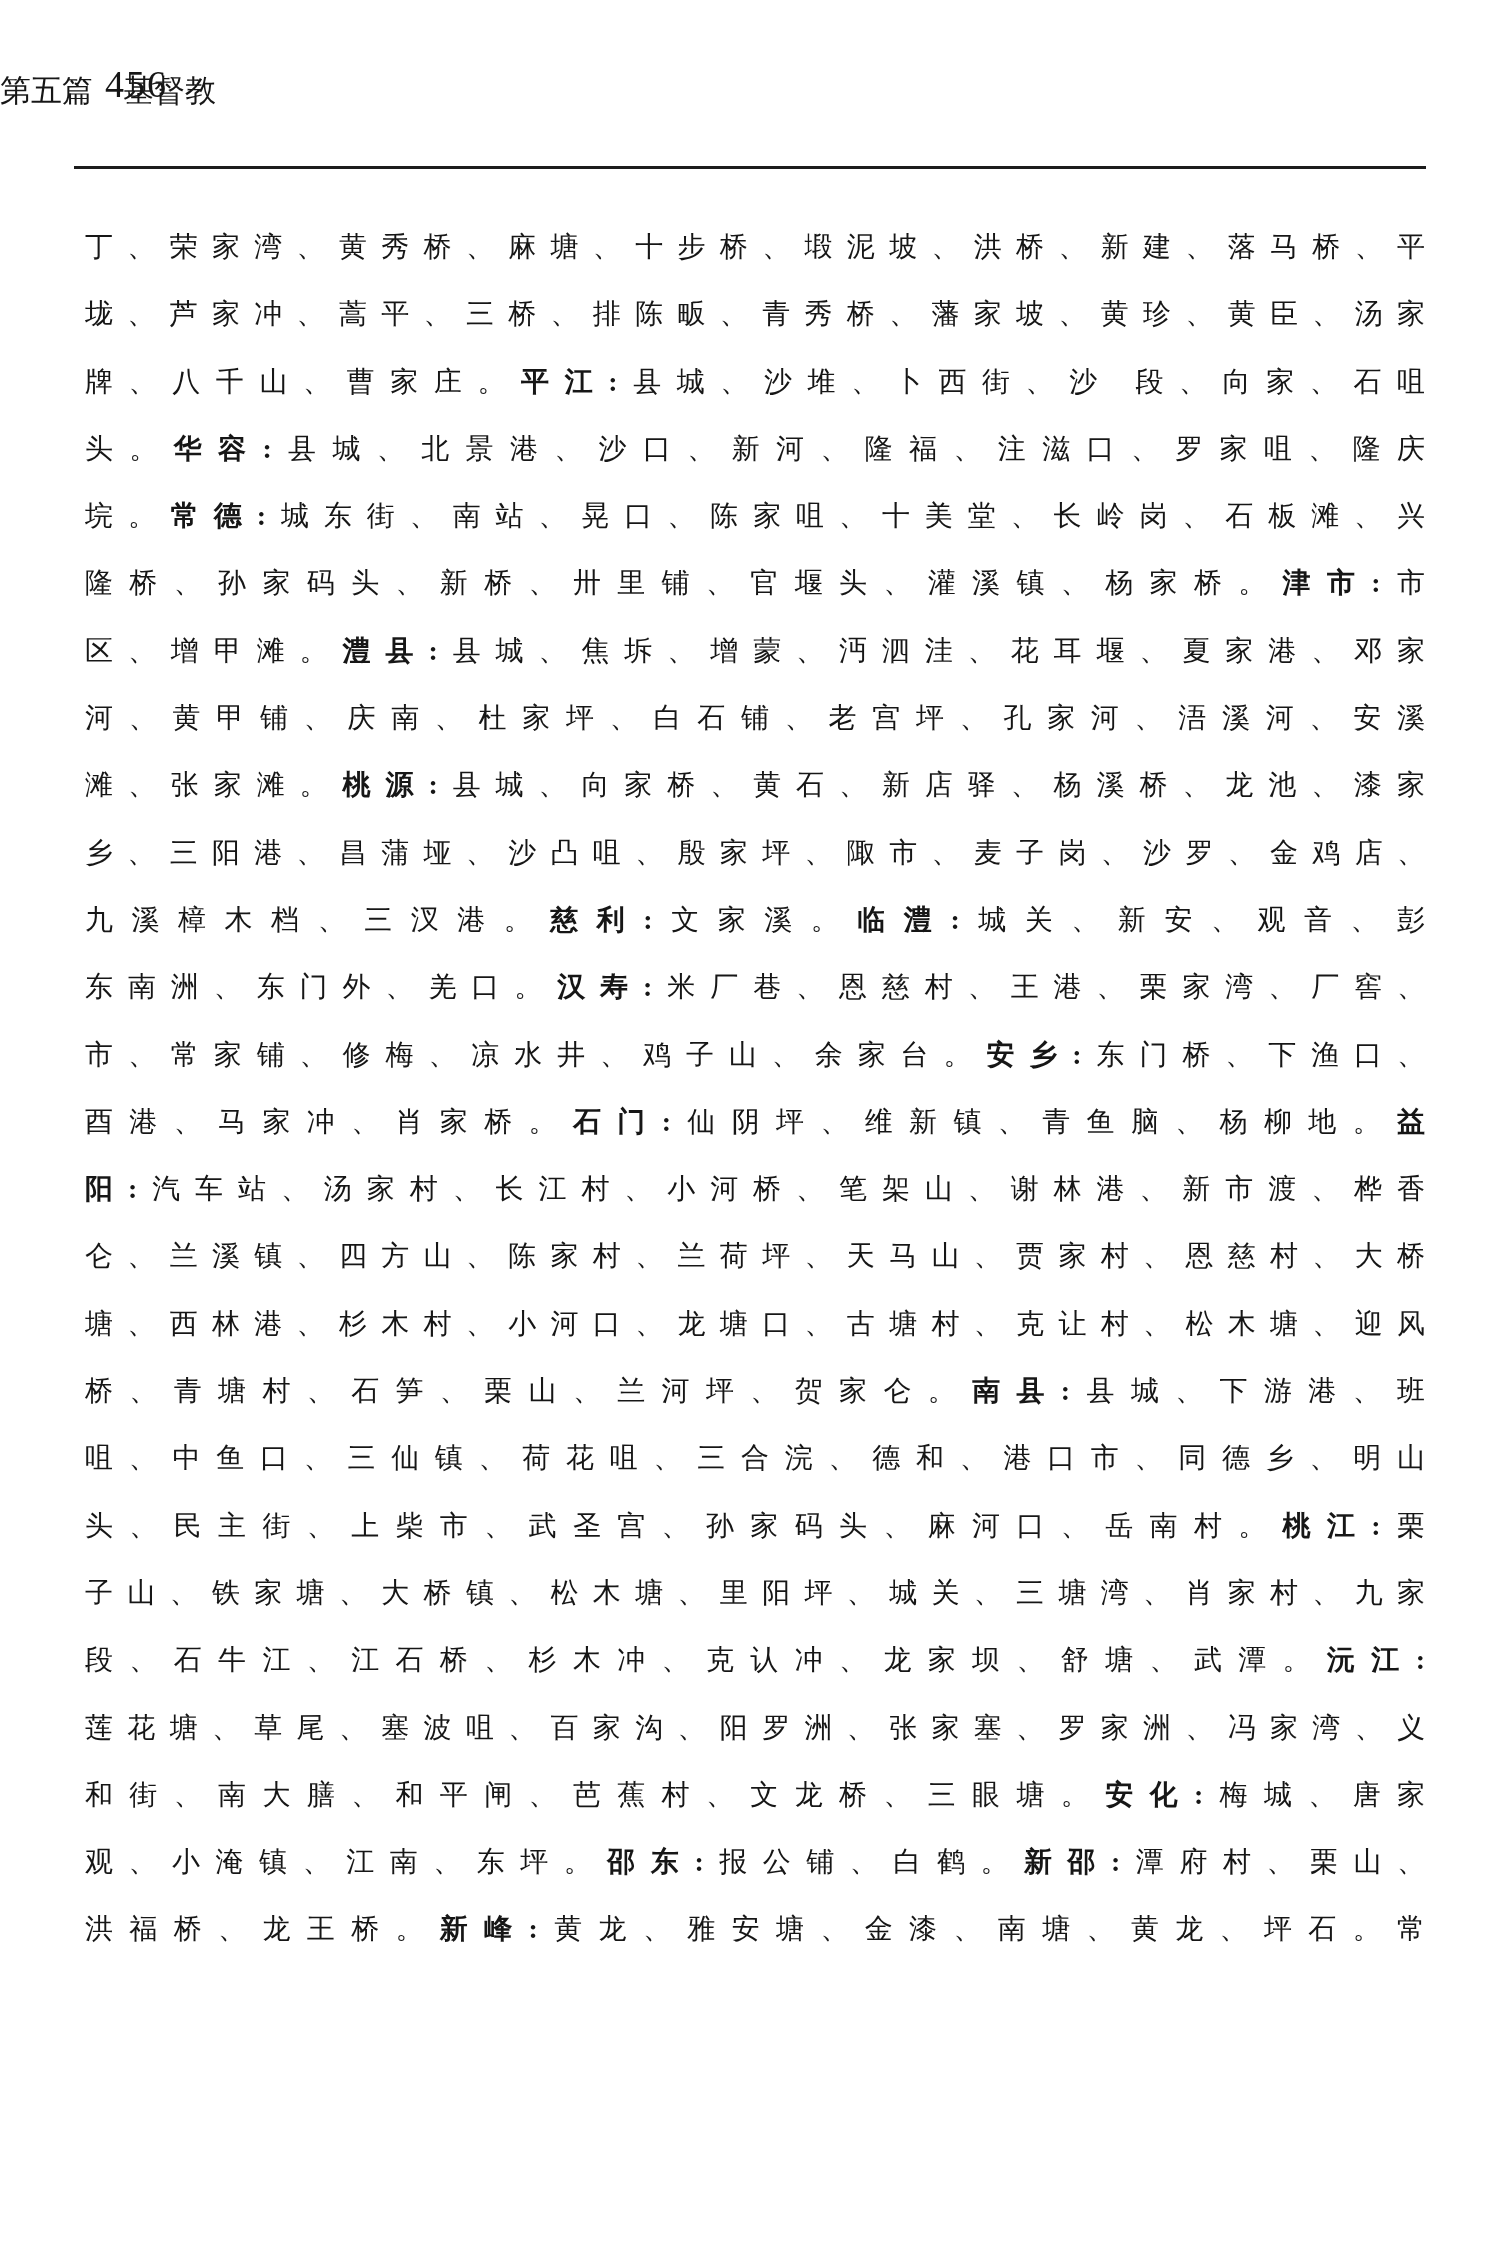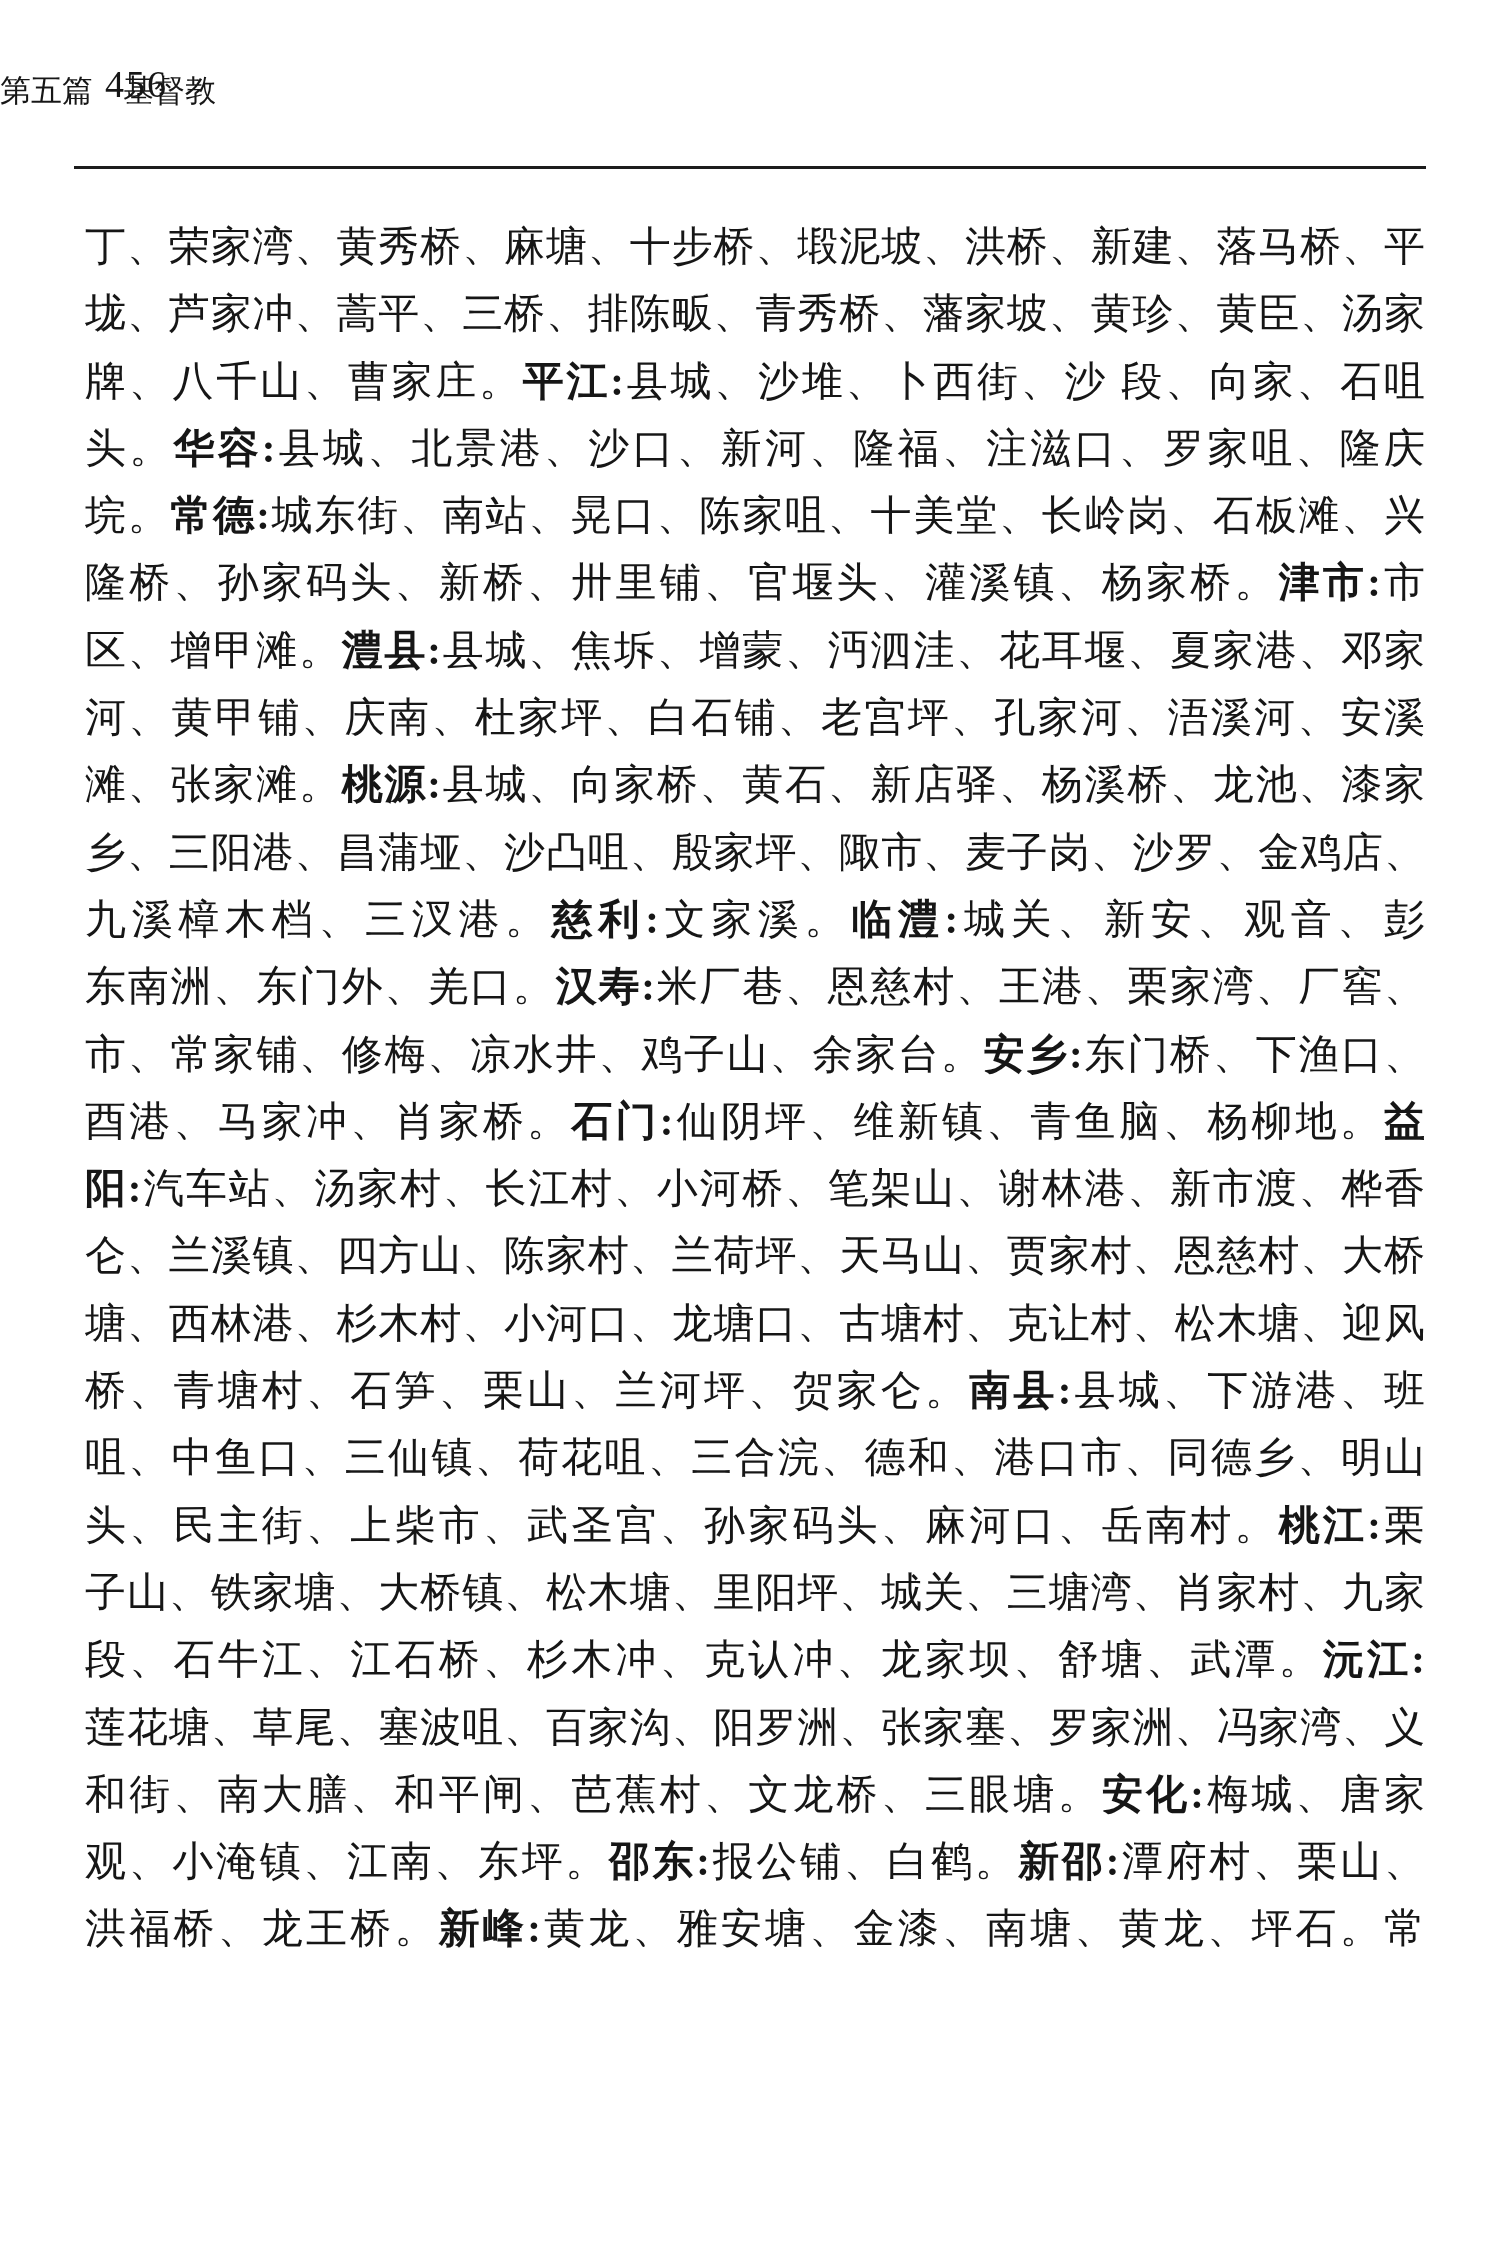--- a/index.html
+++ b/index.html
@@ -42,21 +42,21 @@
     height: 3px;
     background: #1c1c1c;
   }
   .body-text {
     position: absolute;
     left: 85px;
     top: 213px;
     width: 1340px;
   }
   .line {
-    font-size: 41px;
+    font-size: 28px;
     line-height: 67.3px;
     height: 67.3px;
     overflow: hidden;
     text-align: justify;
     text-align-last: justify;
     text-justify: inter-character;
     color: #161616;
   }
   .county {
     font-weight: bold;

